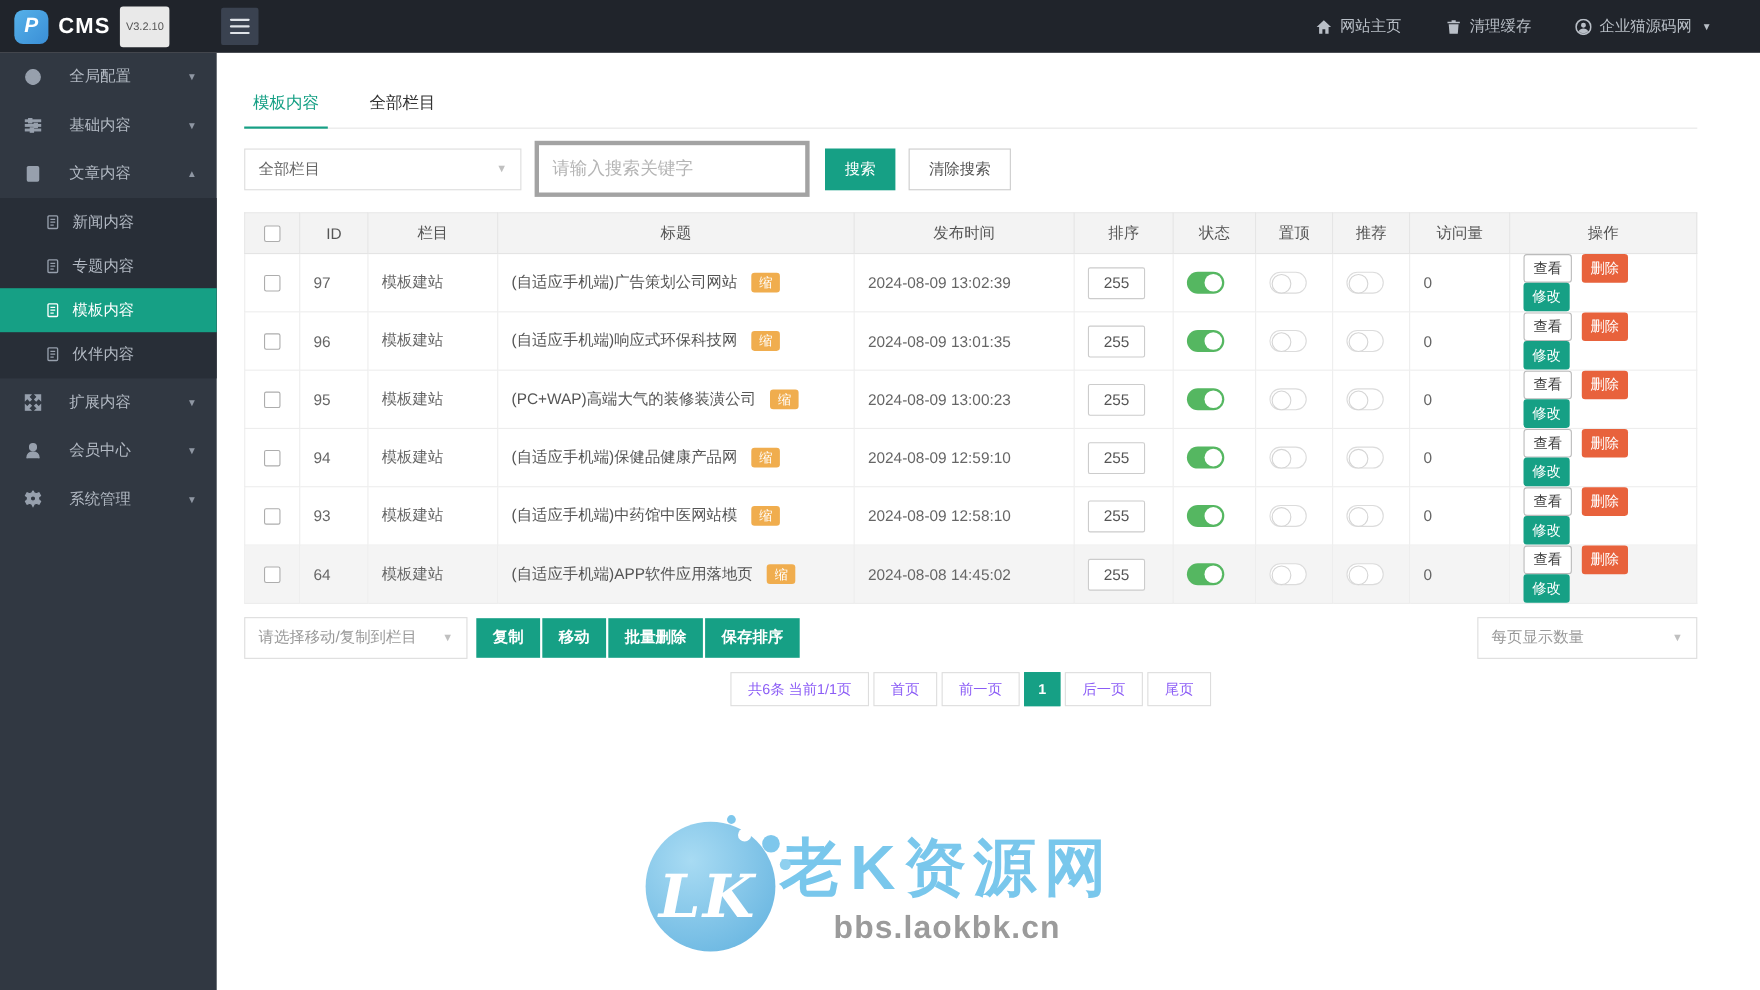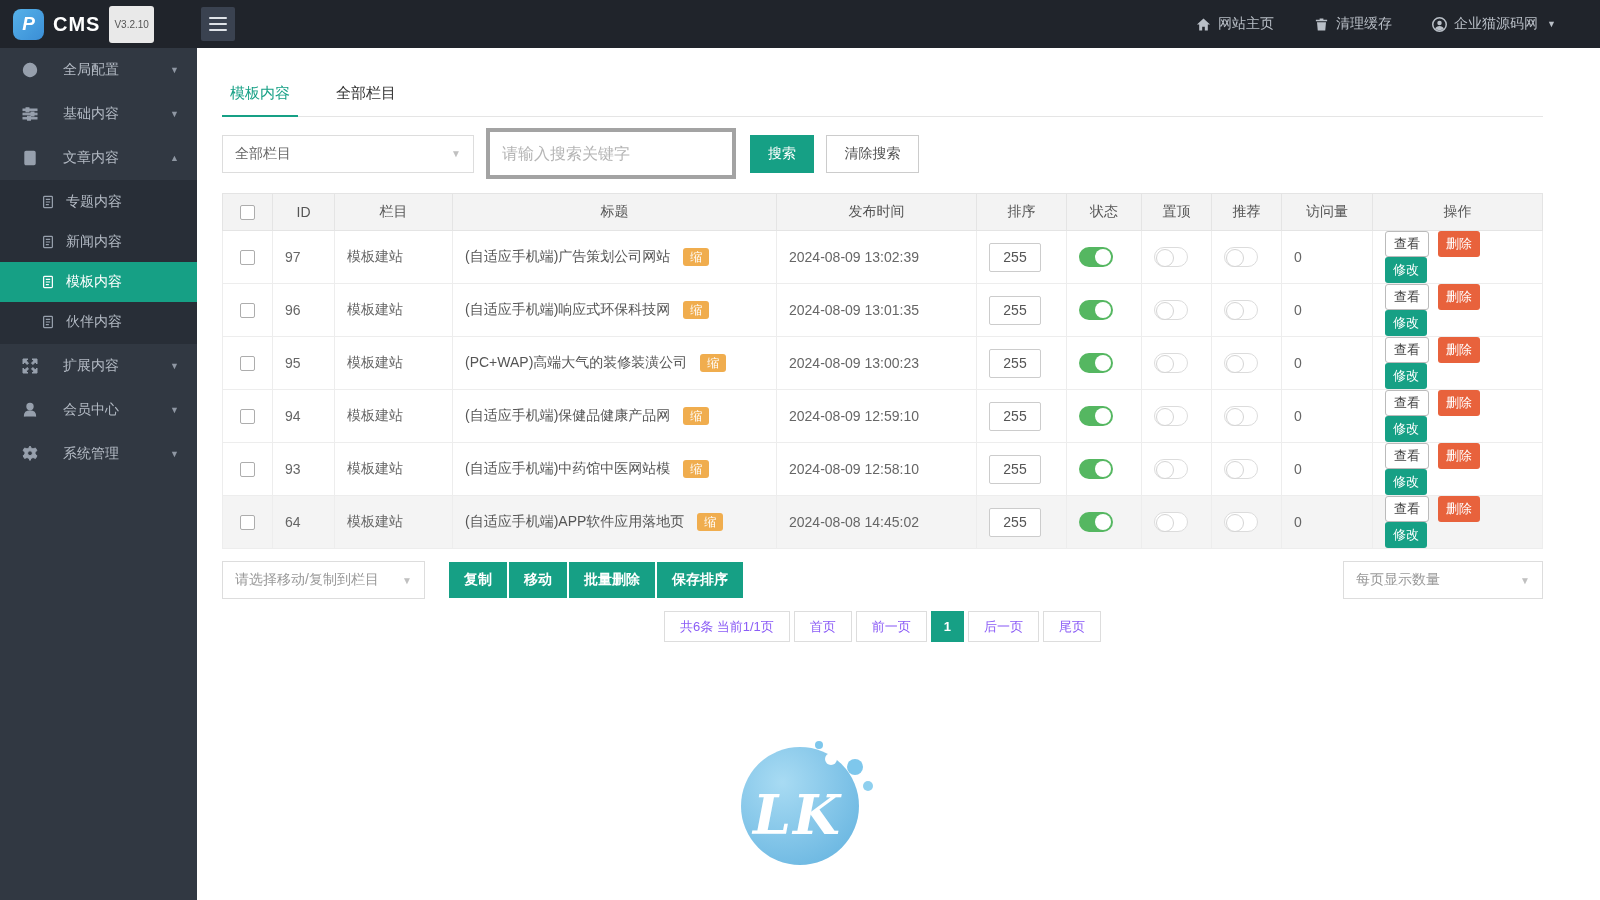--- a/index.html
+++ b/index.html
@@ -85,21 +85,21 @@
   .toggle.off::after{content:"";position:absolute;left:1px;top:1px;width:16px;height:16px;
     border-radius:50%;background:#fff;border:1px solid #d5d5d5;}
   .op{height:26px;padding:0 8px;border-radius:3px;font-size:13px;cursor:pointer;
     margin-right:5px;font-family:inherit;}
   .op.view{background:#fff;border:1px solid #bbb;color:#444;}
   .op.del{background:var(--danger);border:none;color:#fff;}
   .op.edit{background:var(--accent);border:none;color:#fff;margin-right:0;}
   
   .bottom-row{display:flex;align-items:center;margin-top:12px;}
   .sel-move{width:203px;}
-  .batch-group{display:flex;gap:2px;margin-left:24px;}
+  .batch-group{display:flex;gap:2px;margin-left:8px;}
   .batch-btn{height:36px;padding:0 15px;background:var(--accent);color:#fff;border:none;
     font-size:14px;cursor:pointer;font-family:inherit;font-weight:bold;}
   .sel-perpage{width:200px;margin-left:auto;color:#999;}
   
   .pagination{display:flex;justify-content:center;margin-top:12px;}
   .pbox{display:inline-block;border:1px solid #ddd;height:31px;line-height:29px;
     padding:0 15px;font-size:13px;color:#8b5cf6;margin:0 2px;cursor:pointer;background:#fff;}
   .pbox.info{cursor:default;}
   .pbox.cur{background:var(--accent);color:#fff;border-color:var(--accent);font-weight:bold;padding:0 12px;}
   
@@ -184,28 +184,28 @@
       </svg>
     <span>文章内容</span>
     <span class="side-caret">▲</span>
   </div>
   <div class="submenu">
     <div class="sub-item">
       <svg viewBox="0 0 16 16" stroke-width="1.4">
           <rect x="3" y="1.5" width="10" height="13" rx="1"></rect>
           <path d="M5.5 5 H10.5 M5.5 8 H10.5 M5.5 11 H9"></path>
         </svg>
-      <span>专题内容</span>
+      <span>新闻内容</span>
     </div>
     <div class="sub-item">
       <svg viewBox="0 0 16 16" stroke-width="1.4">
           <rect x="3" y="1.5" width="10" height="13" rx="1"></rect>
           <path d="M5.5 5 H10.5 M5.5 8 H10.5 M5.5 11 H9"></path>
         </svg>
-      <span>新闻内容</span>
+      <span>专题内容</span>
     </div>
     <div class="sub-item active">
       <svg viewBox="0 0 16 16" stroke-width="1.4">
           <rect x="3" y="1.5" width="10" height="13" rx="1"></rect>
           <path d="M5.5 5 H10.5 M5.5 8 H10.5 M5.5 11 H9"></path>
         </svg>
       <span>模板内容</span>
     </div>
     <div class="sub-item">
       <svg viewBox="0 0 16 16" stroke-width="1.4">
@@ -437,13 +437,17 @@
 </main>
 
 <div class="watermark">
   <div class="wm-circle">
     <span class="wm-lk">LK</span>
     <span class="wm-b wm-b1"></span>
     <span class="wm-b wm-b2"></span>
     <span class="wm-b wm-b3"></span>
     <span class="wm-b wm-b4"></span>
   </div>
+  <div class="wm-right">
+    <div class="wm-title">老K资源网</div>
+    <div class="wm-url">bbs.laokbk.cn</div>
+  </div>
 </div>
 
 </body></html>

